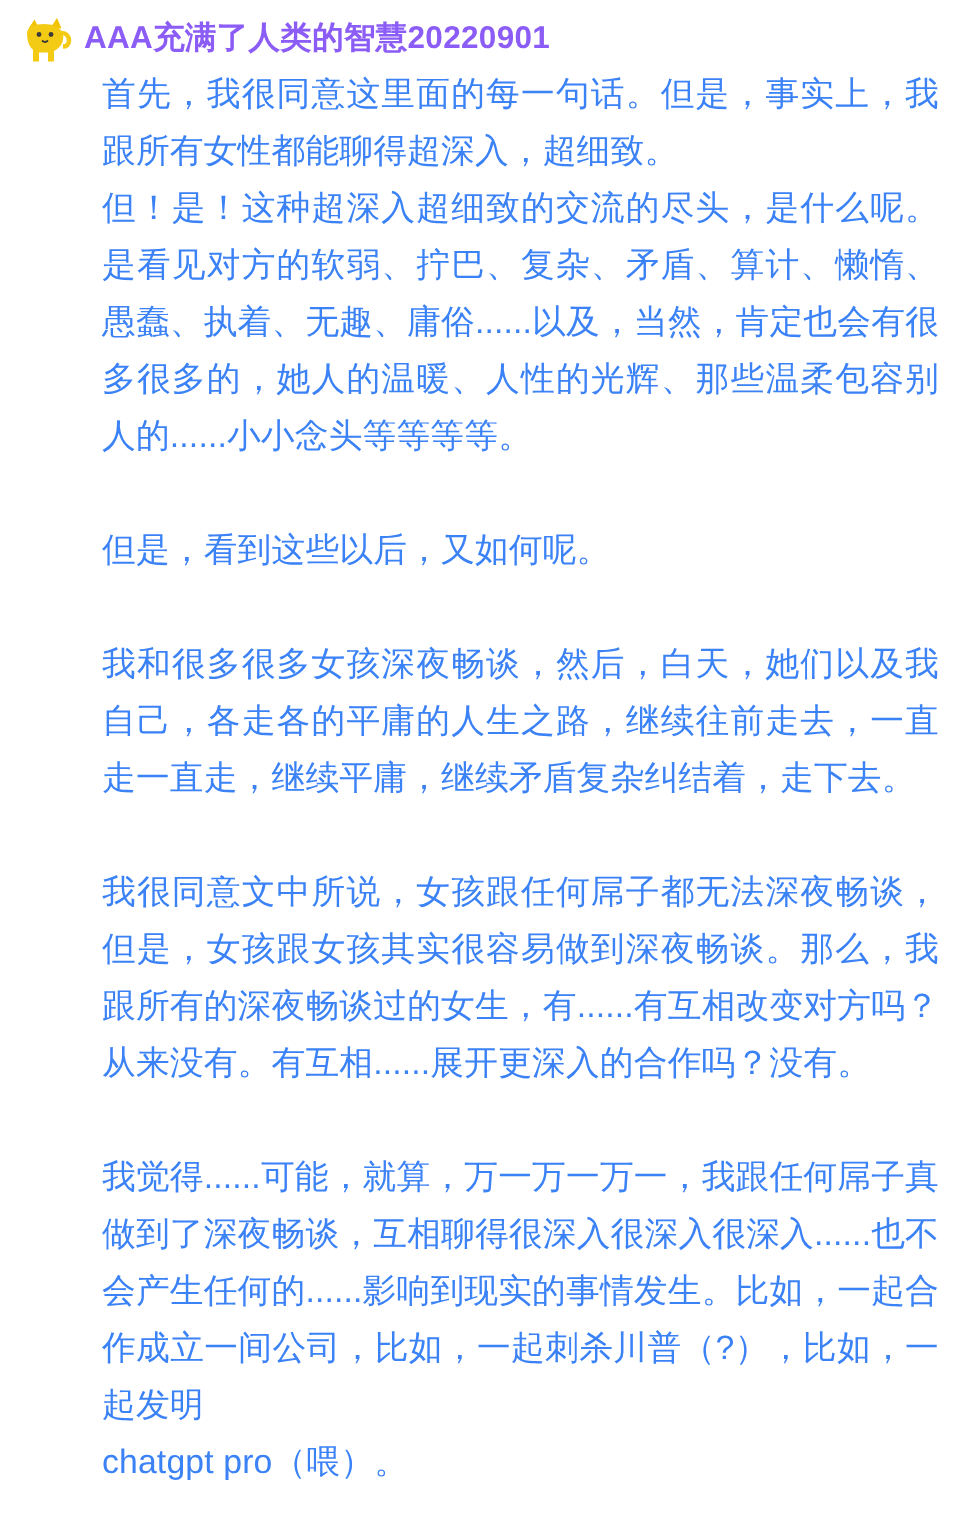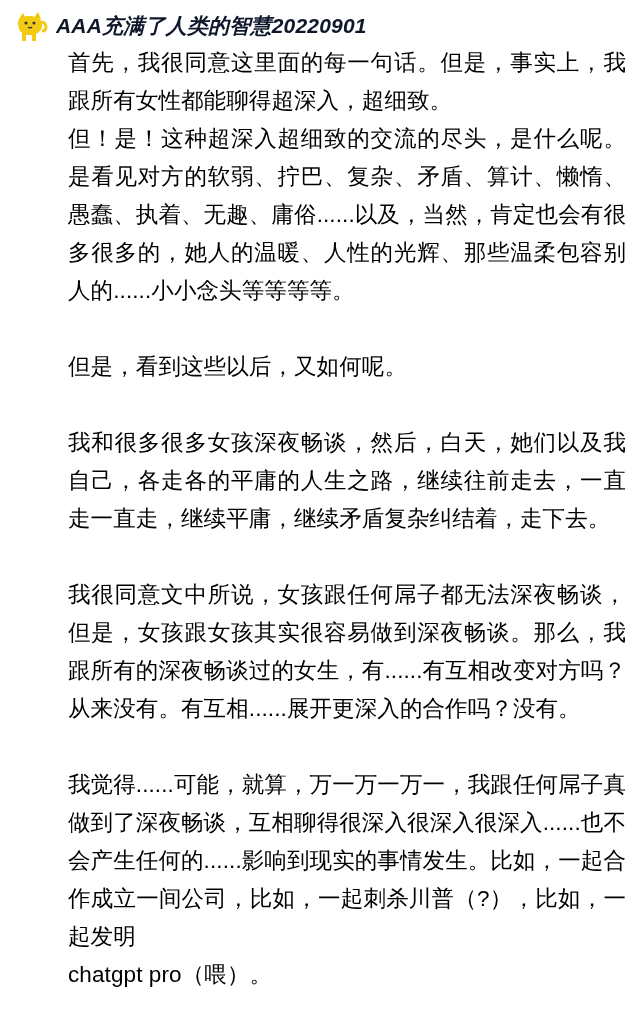--- a/index.html
+++ b/index.html
@@ -32,34 +32,33 @@
     position: relative;
     background: #ffffff;
     overflow: hidden;
   }
   .avatar svg {
     display: block;
   }
   .username {
     font-size: 21px;
     font-weight: bold;
-    color: #0f172a;
+    color: #8b5cf6;
     line-height: 28px;
     letter-spacing: 0.2px;
     margin-top: 2px;
     white-space: nowrap;
     overflow: hidden;
-    font-style: italic;
   }
   .body-text {
     margin: 0;
     padding: 0 0 0 54px;
     font-size: 22.5px;
     line-height: 38px;
-    color: #000000;
+    color: #3b82f6;
     letter-spacing: 0.1px;
     white-space: pre-wrap;
     word-break: break-word;
     text-align: justify;
     text-justify: inter-ideograph;
   }
   .body-text .blank {
     display: block;
     height: 38px;
   }

